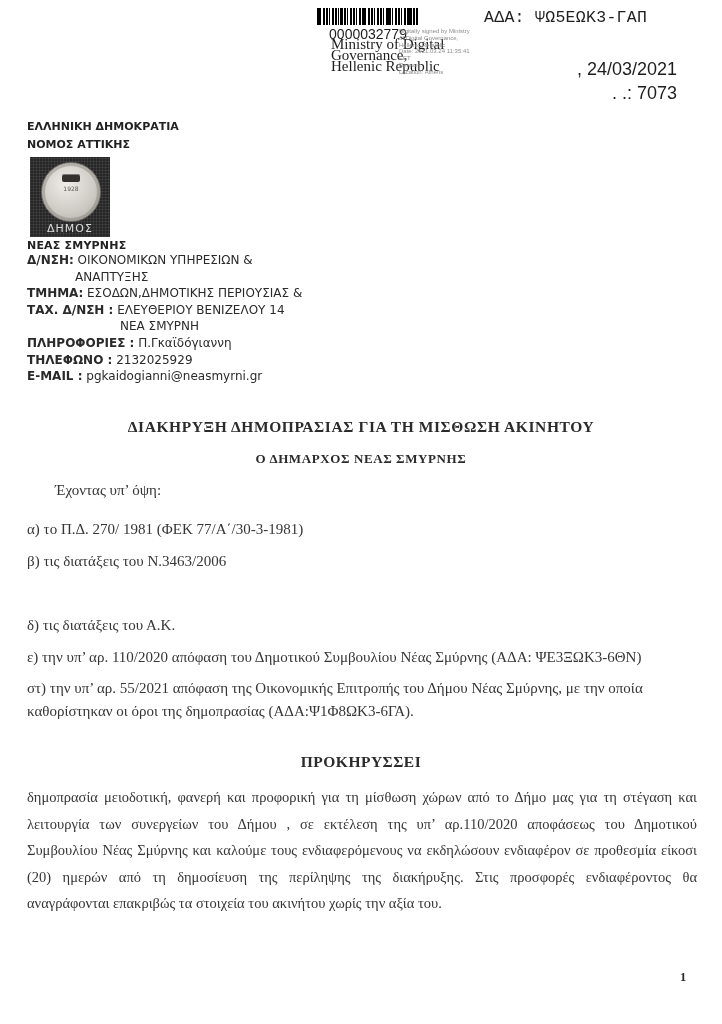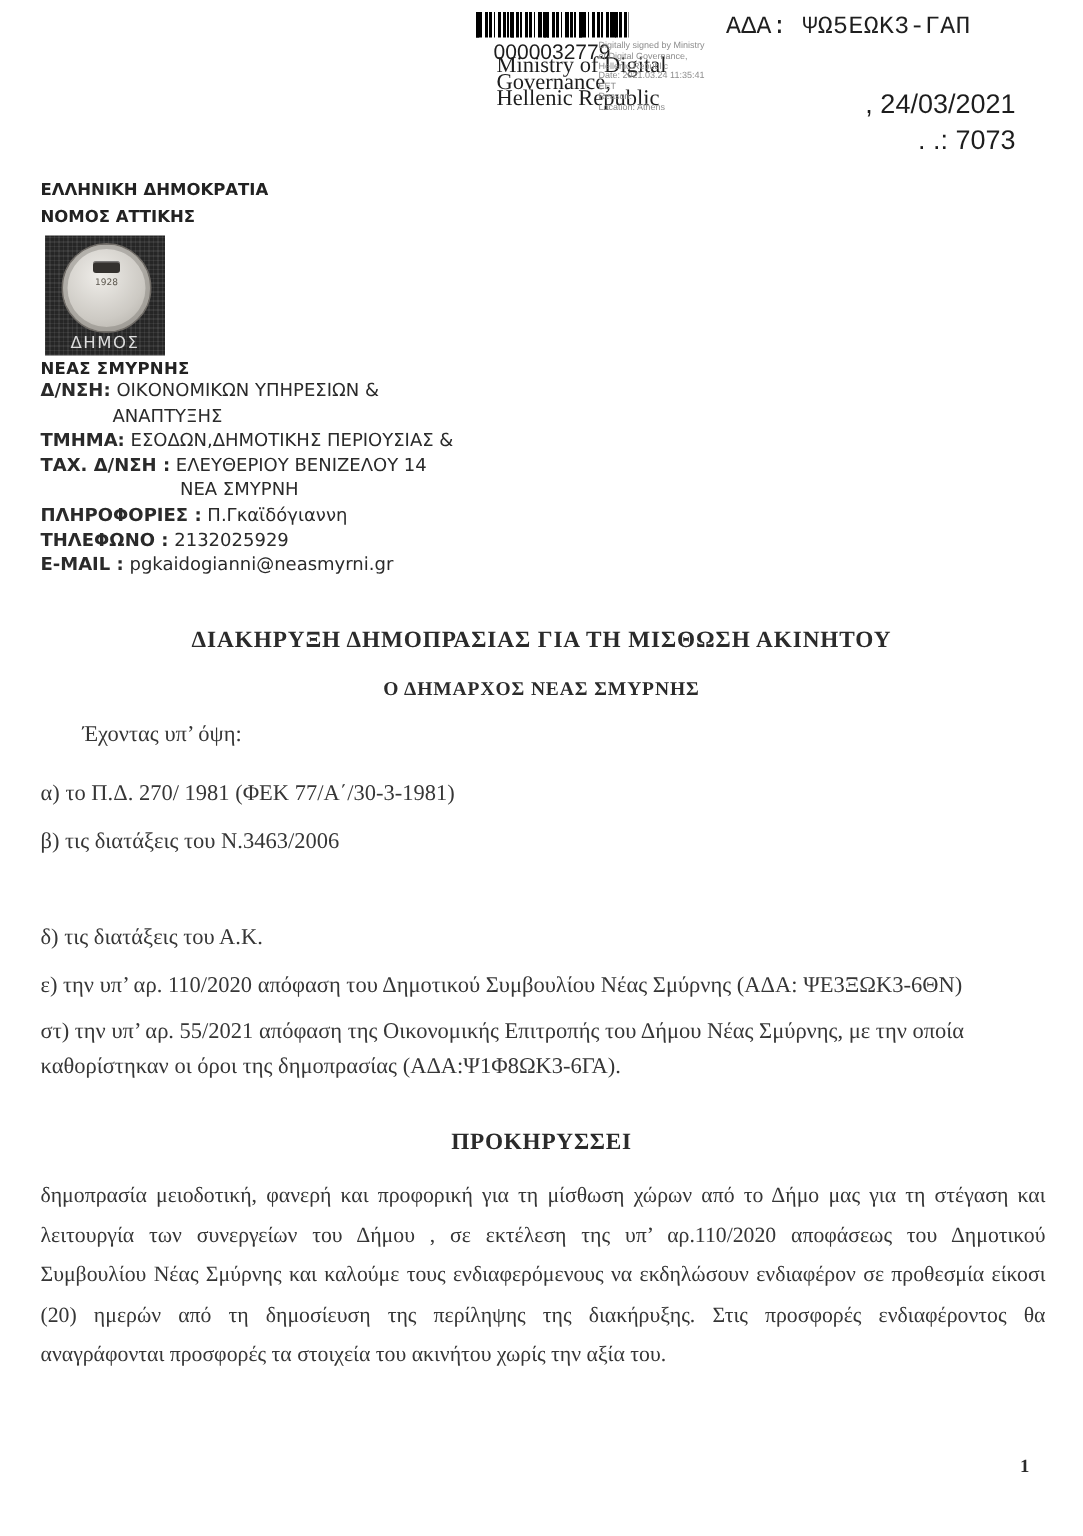--- a/index.html
+++ b/index.html
@@ -226,18 +226,18 @@
   <div class="consideration c4">ε) την υπ’ αρ. 110/2020 απόφαση του Δημοτικού Συμβουλίου Νέας Σμύρνης (ΑΔΑ: ΨΕ3ΞΩΚ3-6ΘΝ)</div>
   <div class="consideration c5">στ) την υπ’ αρ. 55/2021 απόφαση της Οικονομικής Επιτροπής του Δήμου Νέας Σμύρνης, με την οποία καθορίστηκαν οι όροι της δημοπρασίας (ΑΔΑ:Ψ1Φ8ΩΚ3-6ΓΑ).</div>
 
   <div class="proc-heading">ΠΡΟΚΗΡΥΣΣΕΙ</div>
 
   <div class="proc-body">
     <div class="proc-line">δημοπρασία μειοδοτική, φανερή και προφορική για τη μίσθωση χώρων από το Δήμο μας για τη στέγαση και</div>
     <div class="proc-line">λειτουργία των συνεργείων του Δήμου , σε εκτέλεση της υπ’ αρ.110/2020 αποφάσεως του Δημοτικού</div>
     <div class="proc-line">Συμβουλίου Νέας Σμύρνης και καλούμε τους ενδιαφερόμενους να εκδηλώσουν ενδιαφέρον σε προθεσμία είκοσι</div>
     <div class="proc-line">(20) ημερών από τη δημοσίευση της περίληψης της διακήρυξης. Στις προσφορές ενδιαφέροντος θα</div>
-    <div class="proc-line last">αναγράφονται προσφορές τα στοιχεία του ακινήτου χωρίς την αξία του.</div>
+    <div class="proc-line last">αναγράφονται επακριβώς τα στοιχεία του ακινήτου χωρίς την αξία του.</div>
   </div>
 
   <div class="page-number">1</div>
 
 </div>
 
 </body></html>

